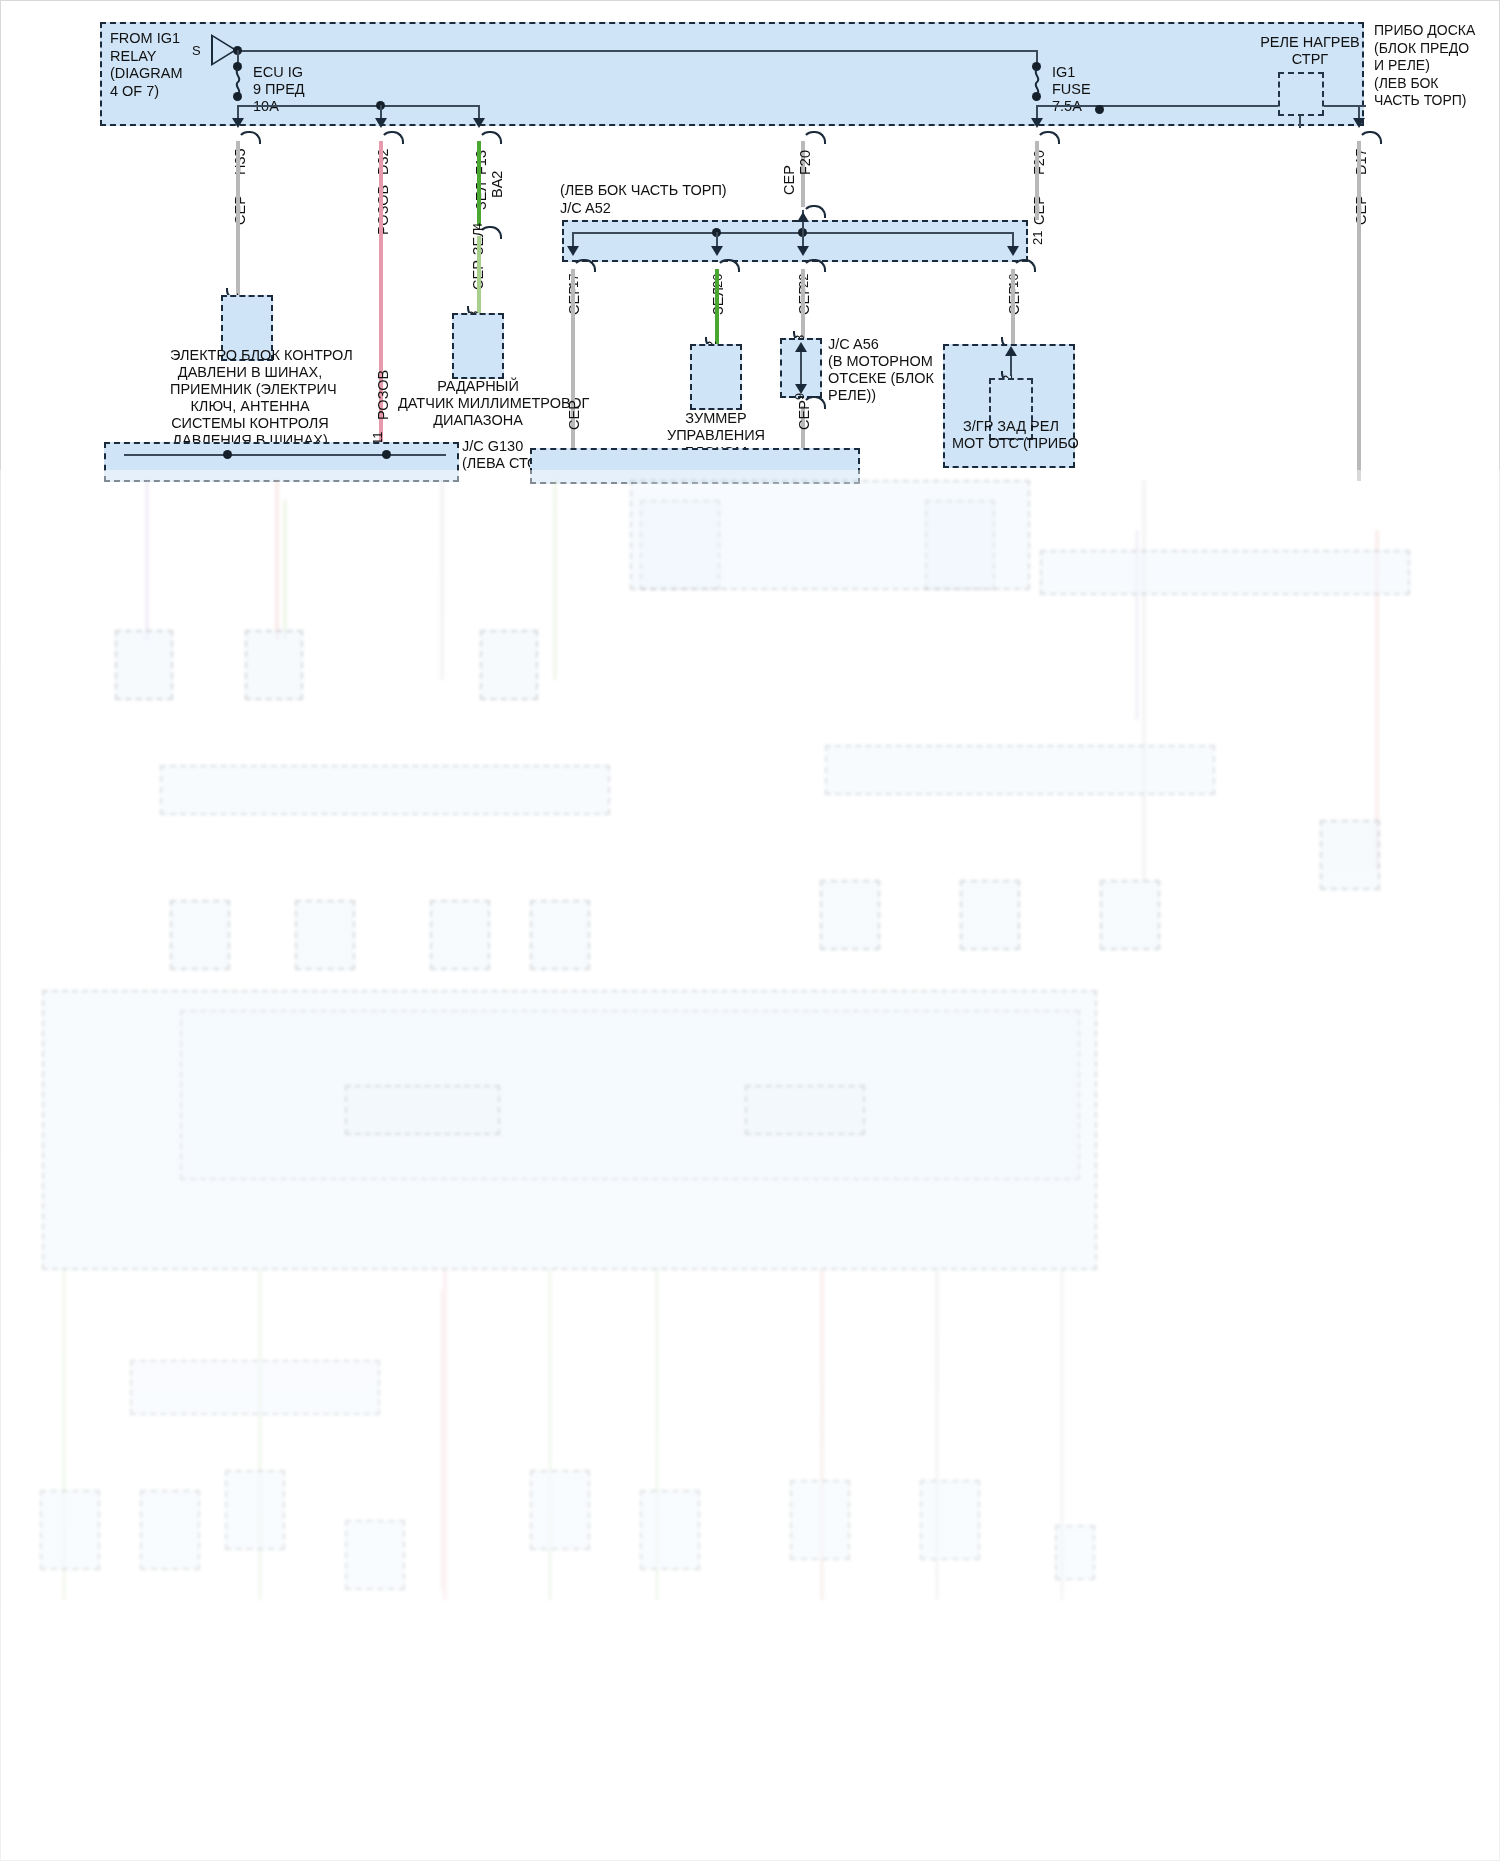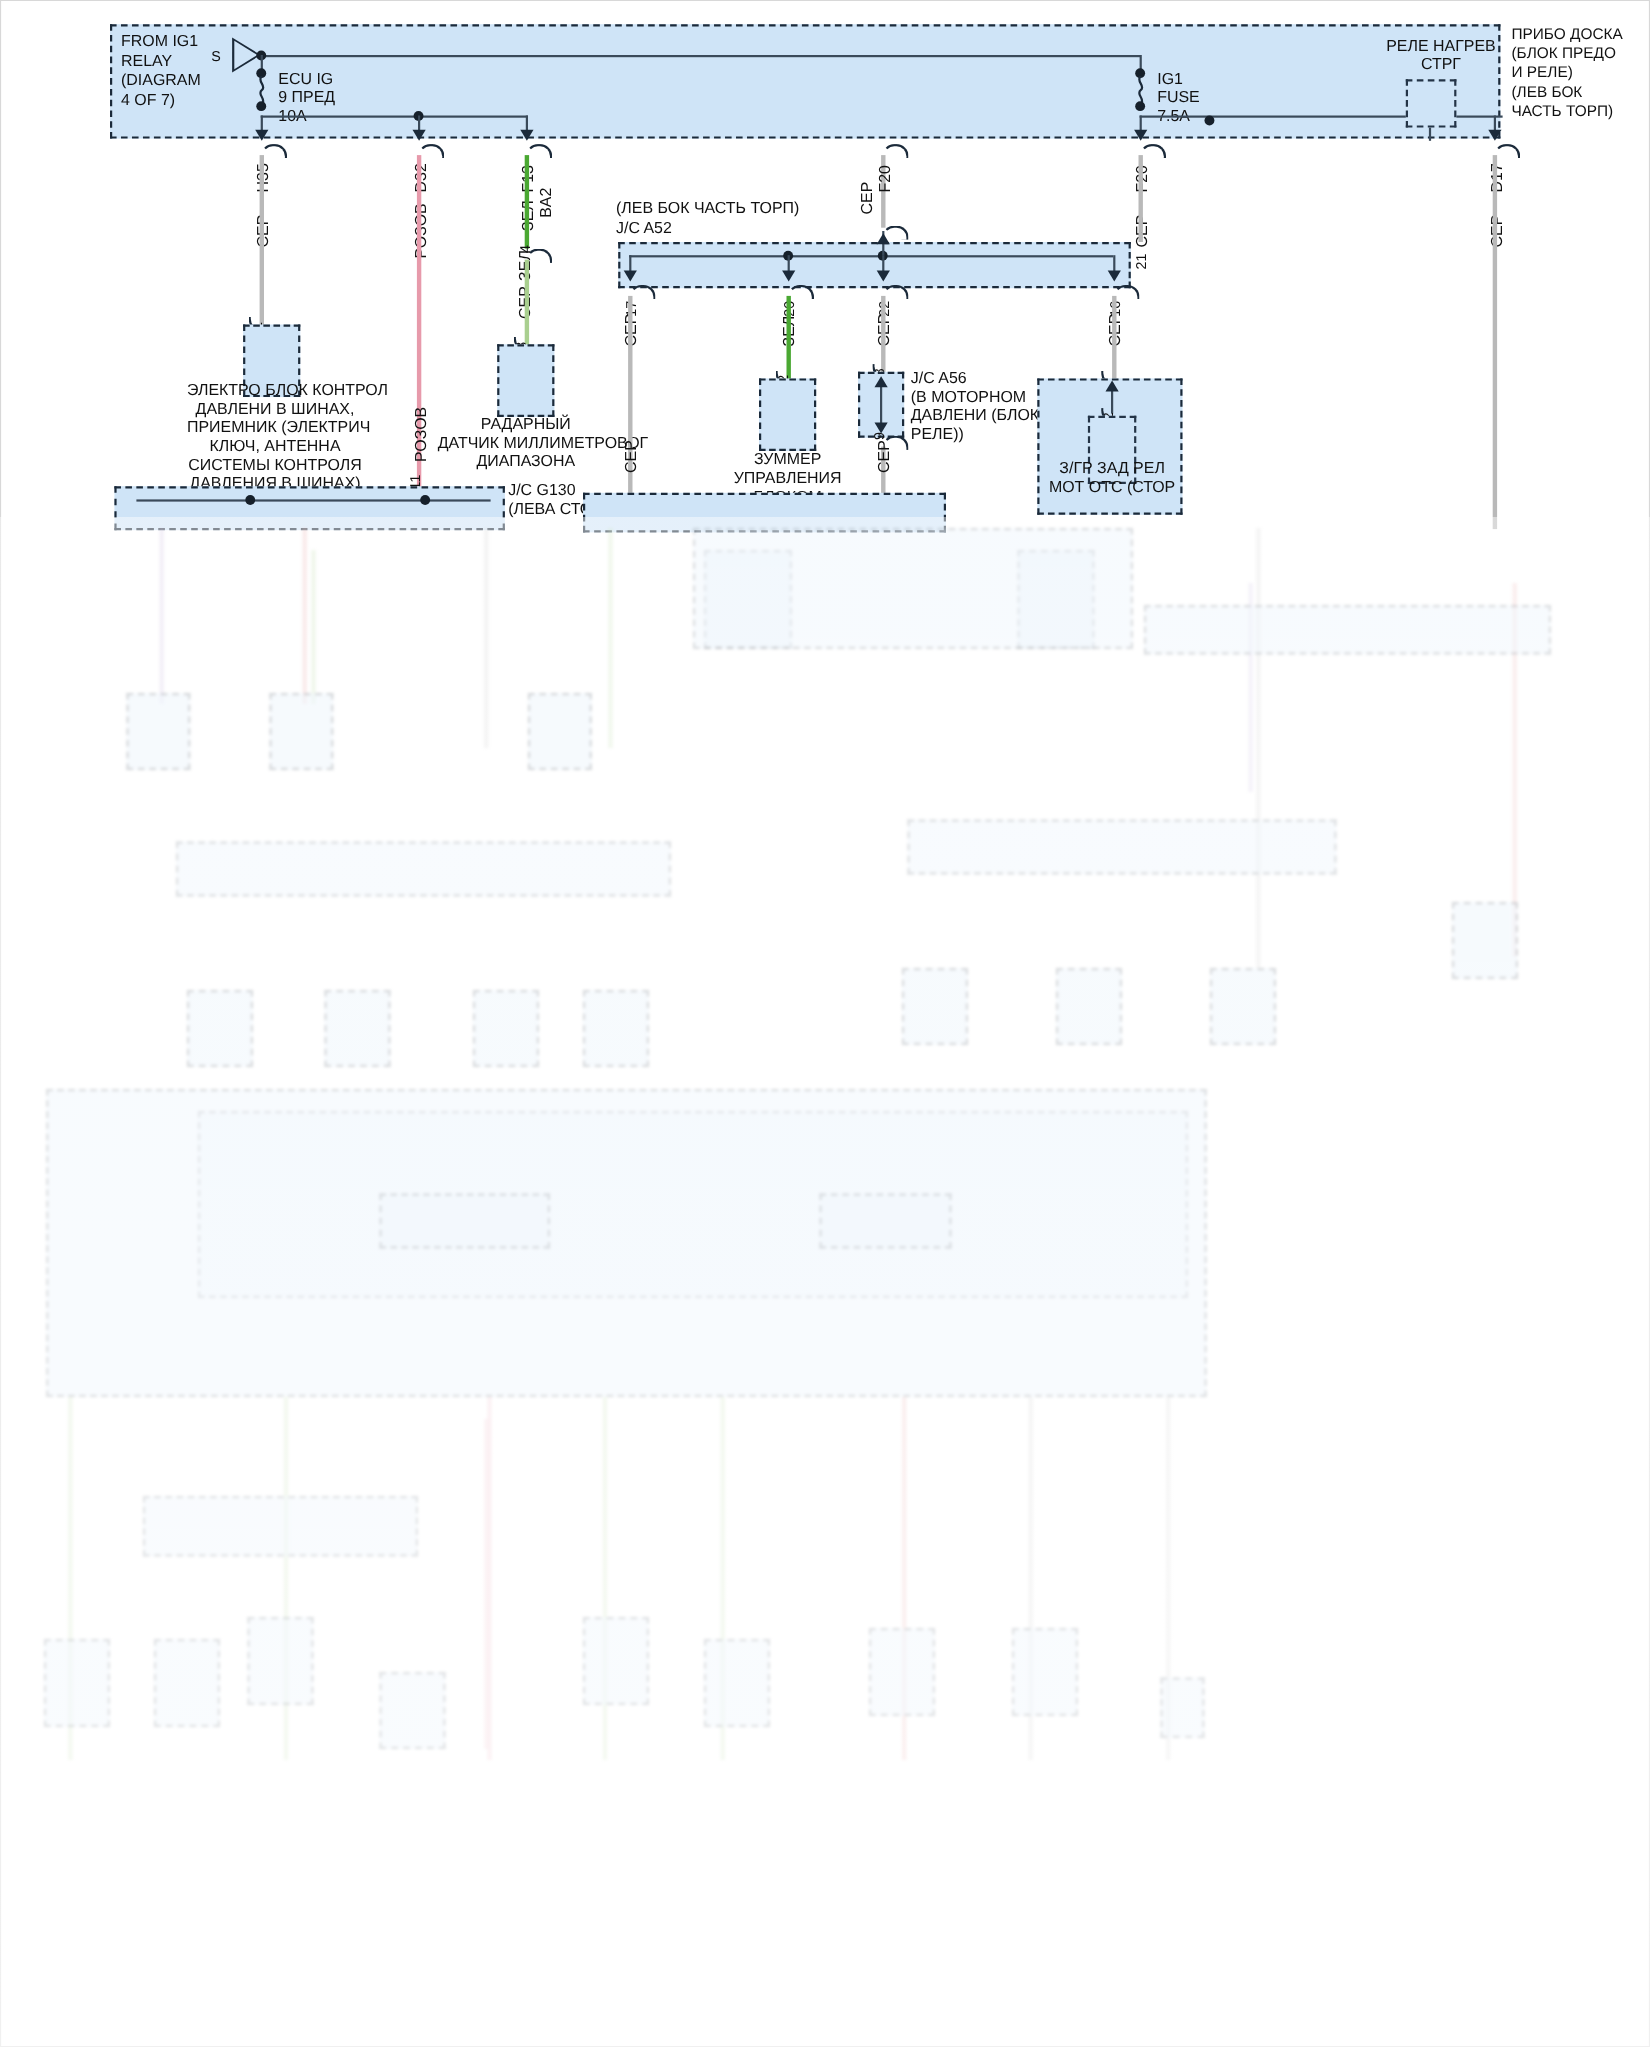--- a/index.html
+++ b/index.html
@@ -209,41 +209,41 @@
   <div class="tv" style="left:796px;top:315px;">СЕР</div>
   <div class="wire gray" style="left:801px;top:269px;height:70px;"></div>
   <div class="tv" style="left:792px;top:342px;font-size:13px;">8</div>
   <div class="arc2" style="left:793px;top:331px;"></div>
   <div class="dashbox" style="left:780px;top:338px;width:42px;height:60px;"></div>
   <div class="w wv" style="left:800px;top:345px;height:46px;"></div>
   <div class="arrow-u" style="left:795px;top:342px;"></div>
   <div class="arrow-d" style="left:795px;top:384px;"></div>
   <div class="t" style="left:828px;top:336px;width:110px;line-height:17px;">J/C A56
 (В МОТОРНОМ
-ДАВЛЕНИ (БЛОК
+ОТСЕКЕ (БЛОК
 РЕЛЕ))</div>
   <div class="arc" style="left:802px;top:396px;"></div>
   <div class="tv" style="left:792px;top:400px;font-size:13px;">9</div>
   <div class="wire gray" style="left:801px;top:406px;height:48px;"></div>
   <div class="tv" style="left:796px;top:430px;">СЕР</div>
   <div class="arrow-u" style="left:798px;top:452px;"></div>
 
   <div class="arc" style="left:1012px;top:259px;"></div>
   <div class="tv" style="left:1006px;top:288px;font-size:13px;">16</div>
   <div class="tv" style="left:1006px;top:315px;">СЕР</div>
   <div class="wire gray" style="left:1011px;top:269px;height:75px;"></div>
   <div class="arc2" style="left:1001px;top:337px;"></div>
   <div class="dashbox" style="left:943px;top:344px;width:132px;height:124px;"></div>
   <div class="w wv" style="left:1010px;top:348px;height:28px;"></div>
   <div class="arrow-u" style="left:1005px;top:346px;"></div>
   <div class="tv" style="left:1000px;top:382px;font-size:13px;">2</div>
   <div class="arc2" style="left:1001px;top:371px;"></div>
   <div class="solidbox" style="left:989px;top:378px;width:44px;height:62px;"></div>
   <div class="t c" style="left:952px;top:418px;width:118px;line-height:17px;">З/ГР ЗАД РЕЛ
-МОТ ОТС (СТОР</div>
+МОТ ОТС (ПРИБО</div>
 
   <div class="arc" style="left:1358px;top:131px;"></div>
   <div class="tv" style="left:1353px;top:175px;">D17</div>
   <div class="tv" style="left:1353px;top:225px;">СЕР</div>
   <div class="wire gray" style="left:1357px;top:141px;height:340px;"></div>
 
   <div class="arc" style="left:1036px;top:131px;"></div>
   <div class="tv" style="left:1031px;top:175px;">F20</div>
   <div class="tv" style="left:1031px;top:225px;">СЕР</div>
   <div class="wire gray" style="left:1035px;top:141px;height:70px;"></div>

